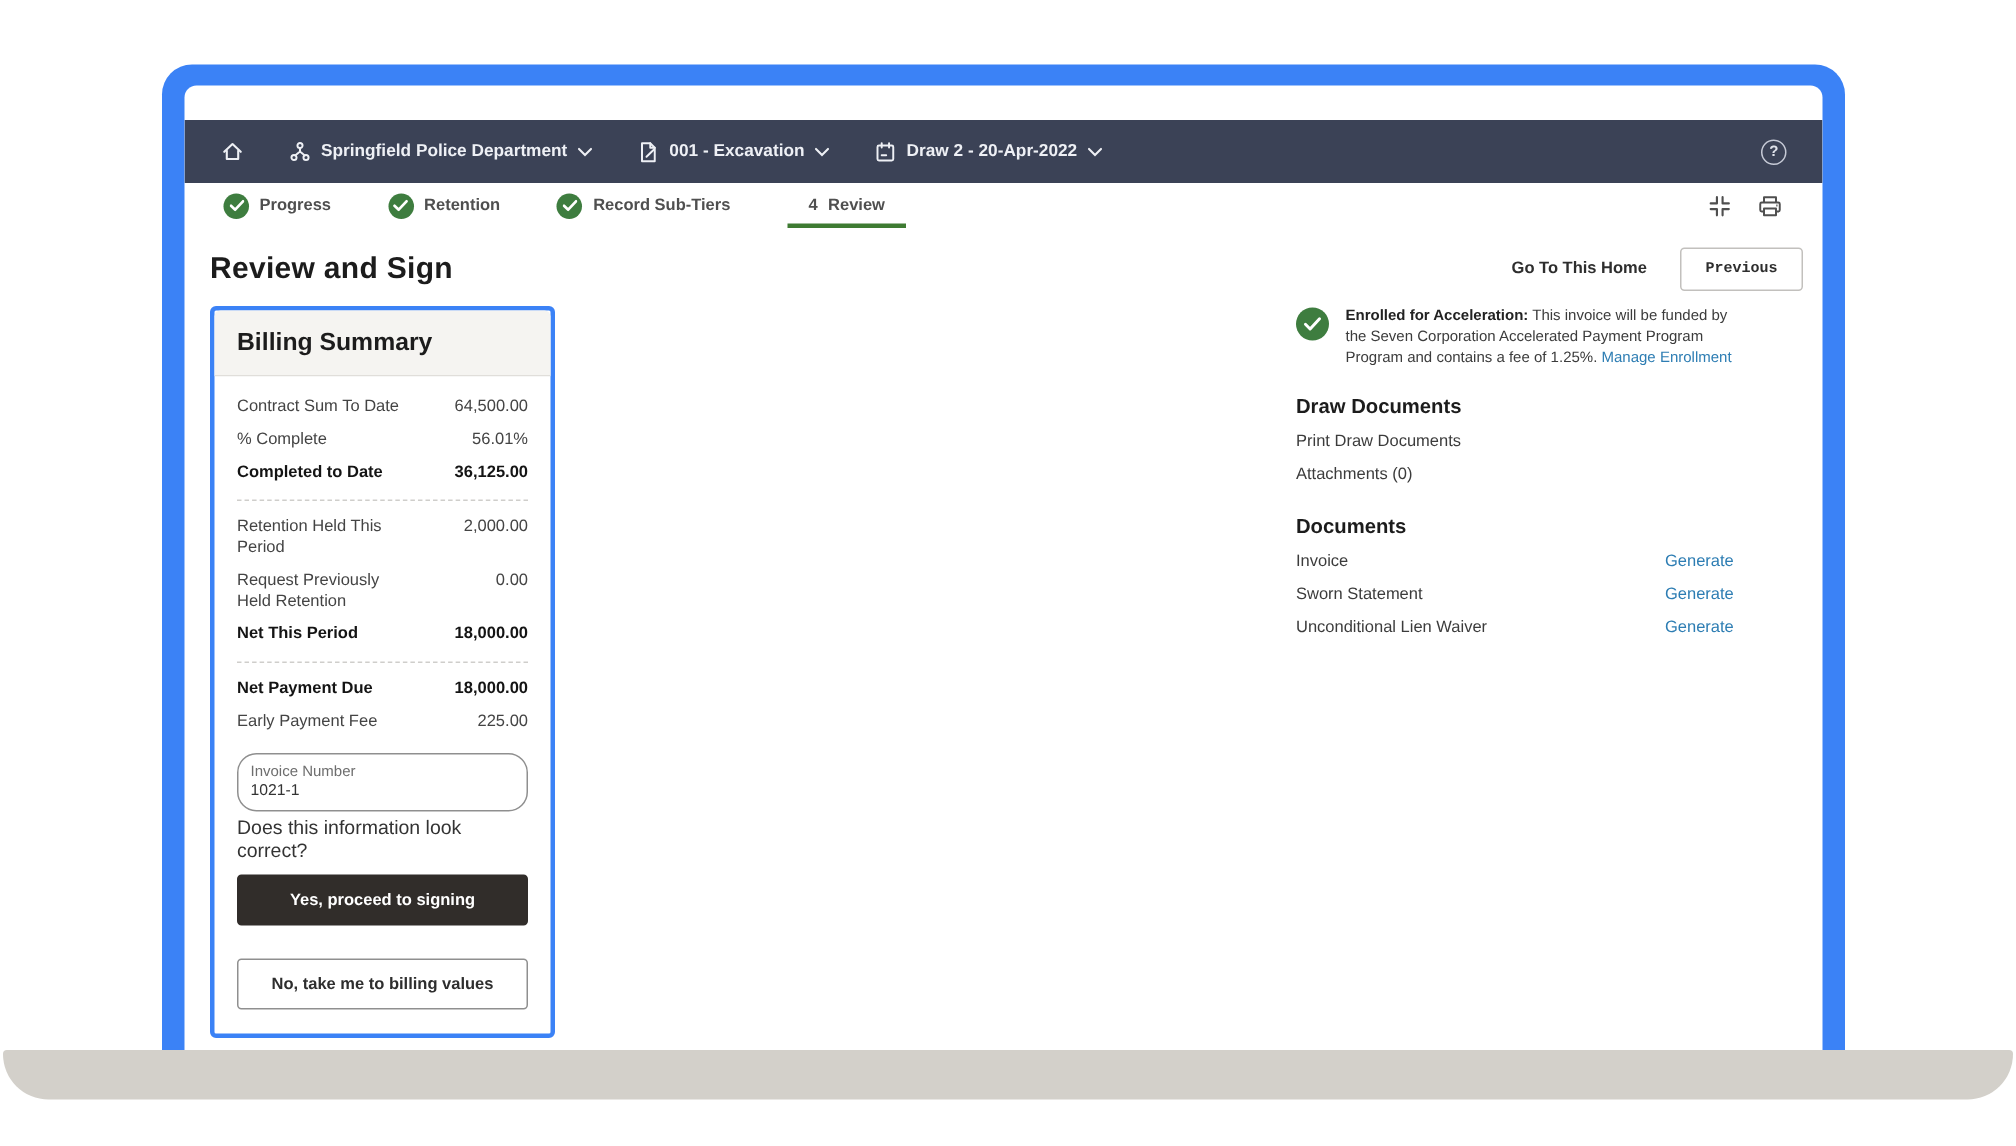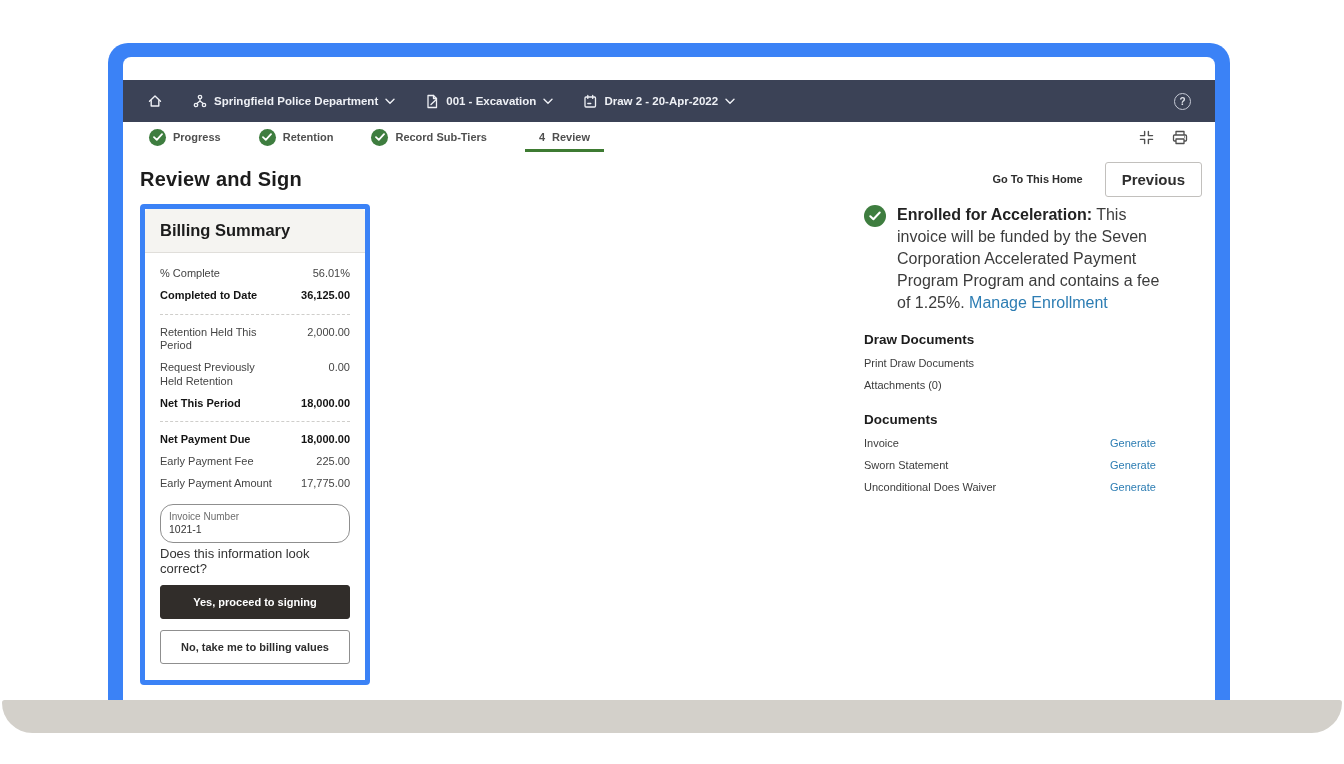--- a/index.html
+++ b/index.html
@@ -54,63 +54,63 @@
   
   .page-header{
     margin-top:10px;height:34px;display:flex;align-items:center;
     padding:0 13px 0 17px;
   }
   .page-title{font-size:20px;font-weight:800;color:#1c1c1c;letter-spacing:.2px;}
   .header-actions{margin-left:auto;display:flex;align-items:center;gap:22px;}
   .text-action{font-size:11px;font-weight:700;color:#2e2e2e;cursor:pointer;}
   .btn-outline{
     background:#fff;border:1px solid #c2c0bd;border-radius:3px;
-    font-size:15px;font-weight:700;color:#2e2e2e;padding:8px 16px;cursor:pointer;
-    font-family:Liberation Sans, sans-serif;
+    font-size:10px;font-weight:700;color:#2e2e2e;padding:8px 16px;cursor:pointer;
+    font-family:Liberation Mono, monospace;
   }
   
   .columns{display:flex;margin-top:8px;padding:0 13px 0 17px;}
   .col-left{width:230px;flex:none;}
   .col-right{width:338px;flex:none;margin-left:auto;}
   
-  .card{border:5px solid #3b82f6;border-radius:4px;background:#fff;}
+  .card{border:3px solid #3b82f6;border-radius:4px;background:#fff;}
   .card-header{
     background:#f5f4f1;border-bottom:1px solid #e0deda;border-radius:4px 4px 0 0;
     padding:12px 15px;
   }
   .card-title{font-size:16.5px;font-weight:800;color:#1c1c1c;}
   .card-body{padding:10px 15px 16px;}
   .bs-row{display:flex;justify-content:space-between;padding:4px 0;font-size:11px;color:#444;}
   .bs-row .lbl{width:118px;line-height:1.25;}
   .bs-row .val{text-align:right;line-height:1.25;}
   .bs-row.bold{font-weight:700;color:#141414;}
   .divider{border-top:1px dashed #cfcecb;margin:7px 0;}
   .invoice-box{
     margin-top:9px;border:1px solid #8f8f8f;border-radius:13px;padding:5px 8px 6px;cursor:text;
   }
   .invoice-box .flabel{font-size:10px;color:#6e6e6e;line-height:1.3;}
   .invoice-box .fvalue{font-size:10.5px;color:#333;line-height:1.3;}
   .question{margin:3px 0 9px;font-size:13px;color:#333;}
   .btn-dark{
     width:100%;background:#312d2a;color:#fff;border:1px solid #312d2a;border-radius:3px;
-    font-size:11px;font-weight:700;padding:10px 20px;cursor:pointer;margin-bottom:11px;
+    font-size:11px;font-weight:700;padding:10px 20px;cursor:pointer;margin-bottom:22px;
     font-family:"Liberation Sans",sans-serif;
   }
   .btn-light{
     width:100%;background:#fff;color:#2e2e2e;border:1px solid #8f8f8f;border-radius:3px;
     font-size:11px;font-weight:700;padding:10px 4px;cursor:pointer;
     font-family:"Liberation Sans",sans-serif;
   }
   
   .accel{display:flex;gap:11px;}
   .check-lg{
     width:22px;height:22px;border-radius:50%;background:#3e7d3f;flex:none;margin-top:1px;
     display:flex;align-items:center;justify-content:center;
   }
-  .accel-text{font-size:16px;line-height:1.38;color:#3c3c3c;width:268px;}
+  .accel-text{font-size:10px;line-height:1.38;color:#3c3c3c;width:268px;}
   .accel-text b{color:#222;}
   .link{color:#2d7db3;text-decoration:none;cursor:pointer;}
   .section-title{font-size:13.5px;font-weight:800;color:#1c1c1c;}
   .mt18{margin-top:18px;} .mt20{margin-top:21px;}
   .doc-line{font-size:11px;color:#3c3c3c;margin-top:10px;cursor:pointer;}
   .doc-row{display:grid;grid-template-columns:1fr 92px;margin-top:10px;font-size:11px;}
   .doc-row .dname{color:#3c3c3c;}
   svg{display:block;}
 </style>
 </head>
@@ -239,20 +239,24 @@
     <div class="columns">
 
       <div class="col-left">
         <div class="card">
           <div class="card-header">
             <span class="card-title">Billing Summary</span>
           </div>
           <div class="card-body">
 
             <div class="bs-row">
+              <span class="lbl">Contract Sum To Date</span>
+              <span class="val">64,500.00</span>
+            </div>
+            <div class="bs-row">
               <span class="lbl">% Complete</span>
               <span class="val">56.01%</span>
             </div>
             <div class="bs-row bold">
               <span class="lbl">Completed to Date</span>
               <span class="val">36,125.00</span>
             </div>
 
             <div class="divider"></div>
 
@@ -271,24 +275,20 @@
 
             <div class="divider"></div>
 
             <div class="bs-row bold">
               <span class="lbl">Net Payment Due</span>
               <span class="val">18,000.00</span>
             </div>
             <div class="bs-row">
               <span class="lbl">Early Payment Fee</span>
               <span class="val">225.00</span>
-            </div>
-            <div class="bs-row">
-              <span class="lbl">Early Payment Amount</span>
-              <span class="val">17,775.00</span>
             </div>
 
             <div class="invoice-box">
               <div class="flabel">Invoice Number</div>
               <div class="fvalue">1021-1</div>
             </div>
 
             <div class="question">Does this information look correct?</div>
 
             <button class="btn-dark">Yes, proceed to signing</button>
@@ -320,21 +320,21 @@
 
         <div class="doc-row">
           <span class="dname">Invoice</span>
           <a class="link">Generate</a>
         </div>
         <div class="doc-row">
           <span class="dname">Sworn Statement</span>
           <a class="link">Generate</a>
         </div>
         <div class="doc-row">
-          <span class="dname">Unconditional Does Waiver</span>
+          <span class="dname">Unconditional Lien Waiver</span>
           <a class="link">Generate</a>
         </div>
 
       </div>
     </div>
 
   </div>
 </div>
 
 <div class="laptop-base"></div>

